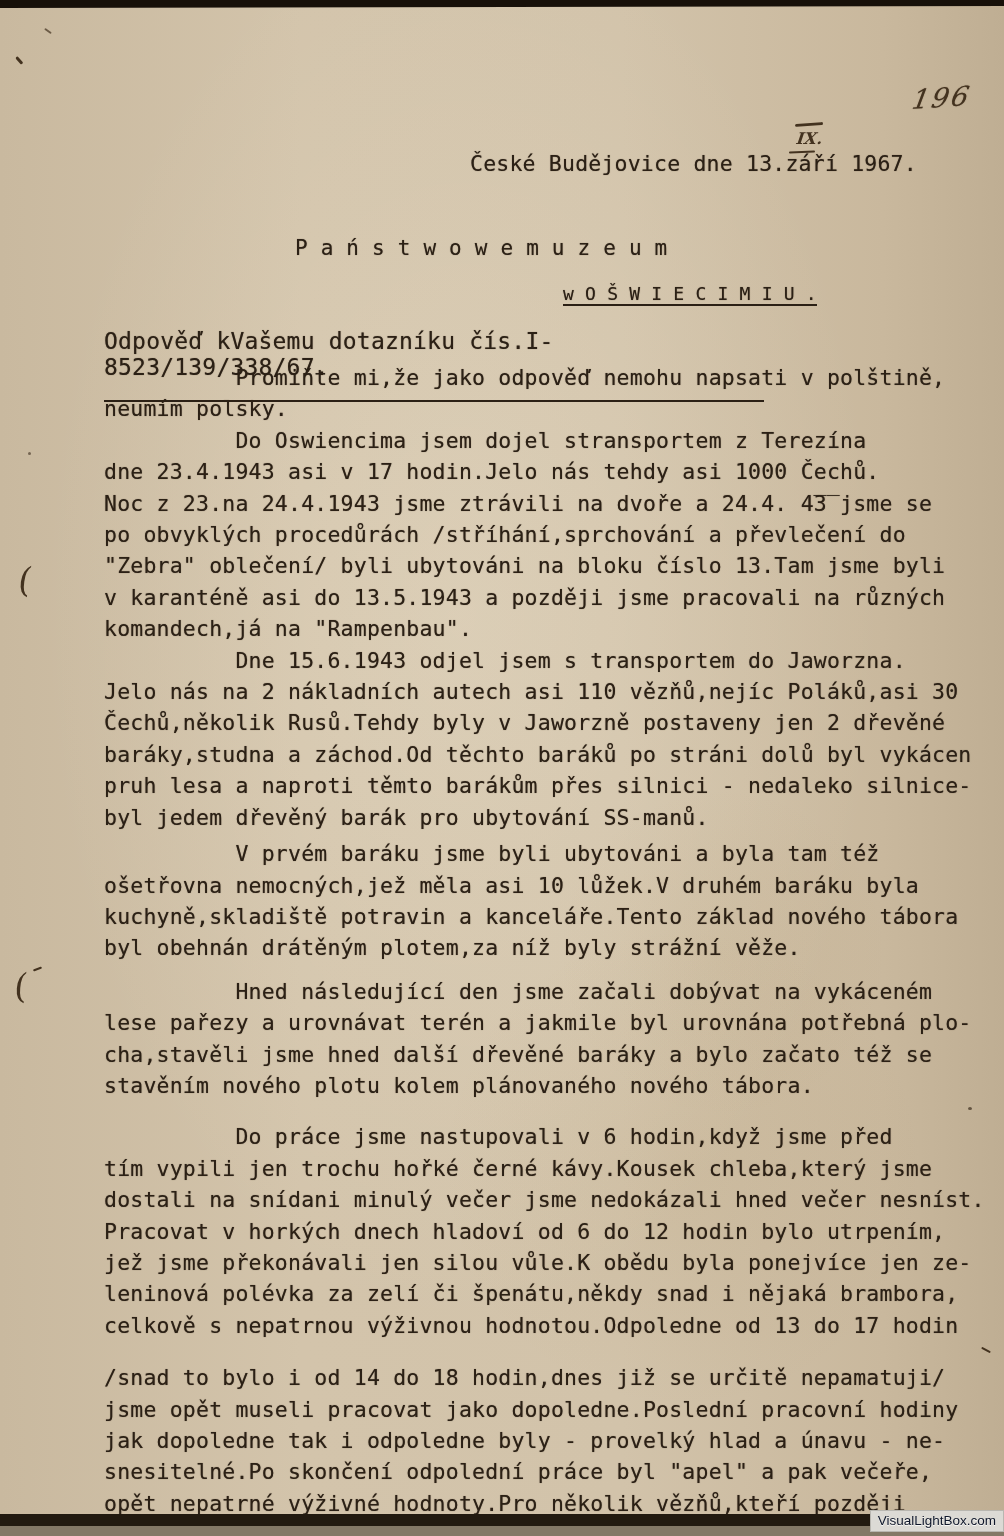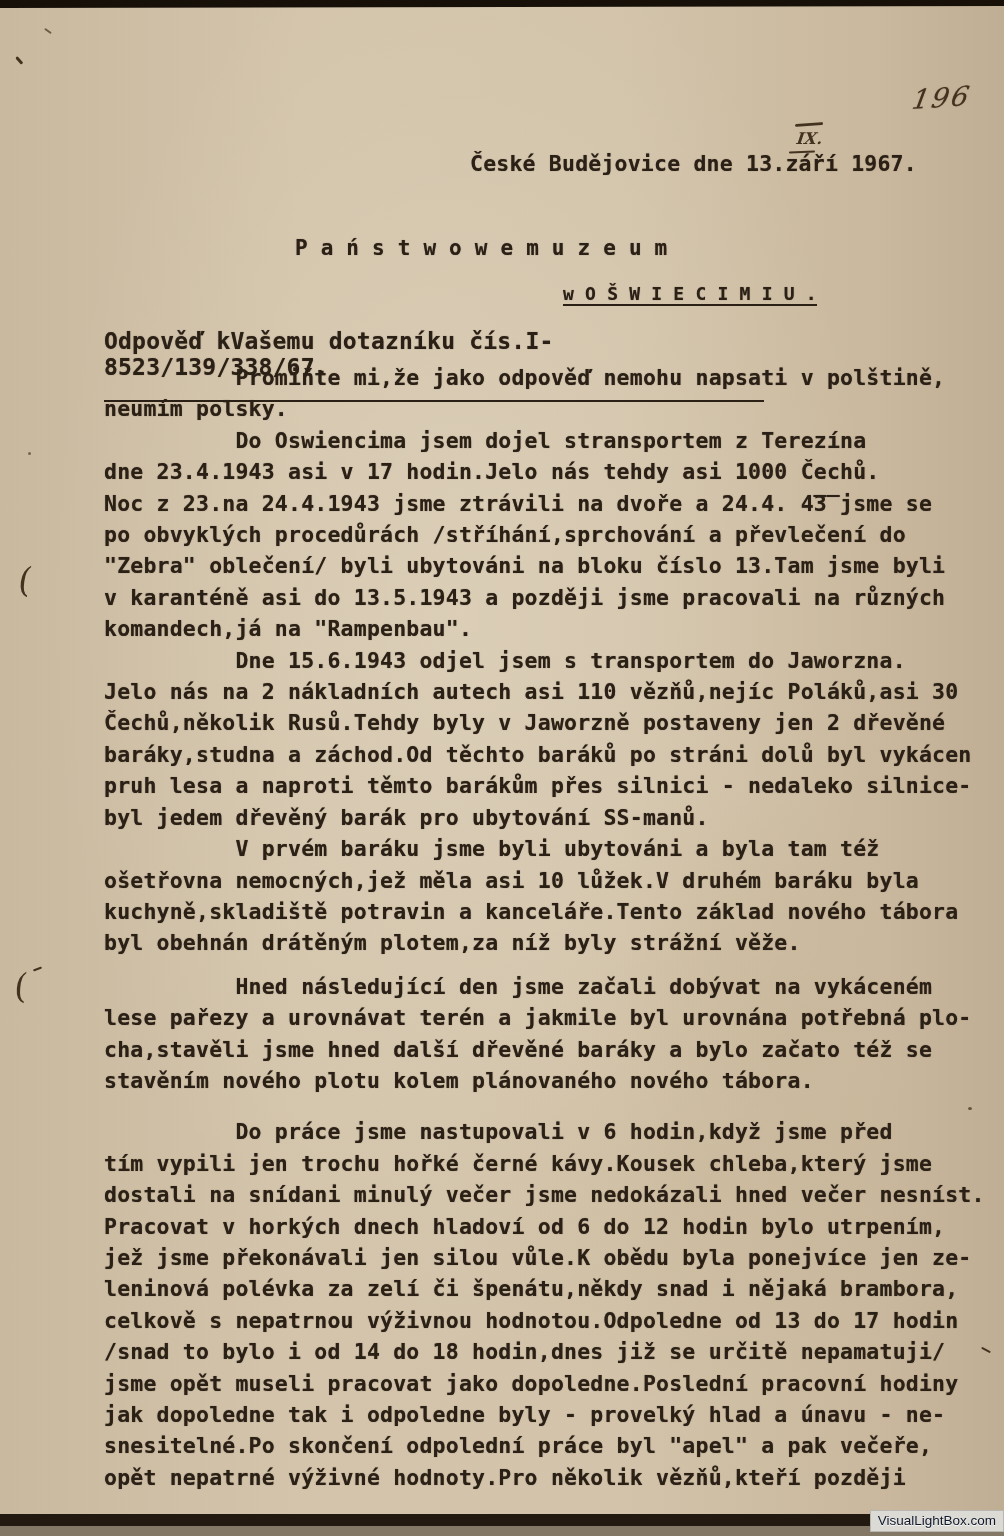--- a/index.html
+++ b/index.html
@@ -22,41 +22,41 @@
   }
   .scan-strip-bottom{
     position:absolute;left:0;top:1514px;width:1004px;height:12px;
     background:#221a10;
   }
   .scan-strip-bottom-grey{
     position:absolute;left:0;top:1526px;width:1004px;height:10px;
     background:#837866;
   }
   .typed{
-    font-weight:700;
+    font-weight:400;
     text-shadow:0 0 1px rgba(40,28,16,0.55);
     letter-spacing:0.2px;
   }
   .date-line{position:absolute;left:470px;top:151px;font-size:21.5px;}
   .heading-1{position:absolute;left:295px;top:236px;font-size:21px;}
   .heading-2{
     position:absolute;left:563px;top:283px;font-size:18px;
     padding-bottom:0;border-bottom:2.5px solid #2b2015;
   }
   .subject-line{
     position:absolute;left:104px;top:328px;font-size:23px;
     width:660px;padding-bottom:20px;border-bottom:2.5px solid #2b2015;
   }
   .body-text{
     position:absolute;left:104px;top:362px;width:892px;
     font-size:21.5px;line-height:31.4px;
   }
   .body-text .para{white-space:pre;}
-  .para.m5{} .para.m4{margin-top:12px;}
-  .para.m3{margin-top:20px;} .para.m5b{margin-top:0;}
+  .para.m5{margin-top:5px;} .para.m4{margin-top:12px;}
+  .para.m3{margin-top:20px;} .para.m5b{margin-top:21px;}
   .handwriting{
     font-family:"DejaVu Serif","Liberation Serif",serif;
     font-style:italic;color:#43321f;
   }
   .page-number{
     position:absolute;left:913px;top:82px;font-size:27px;
     transform:skewX(-14deg) rotate(-4deg);
     letter-spacing:2px;text-shadow:0 0 1px rgba(67,50,31,0.5);
   }
   .hw-ix{

